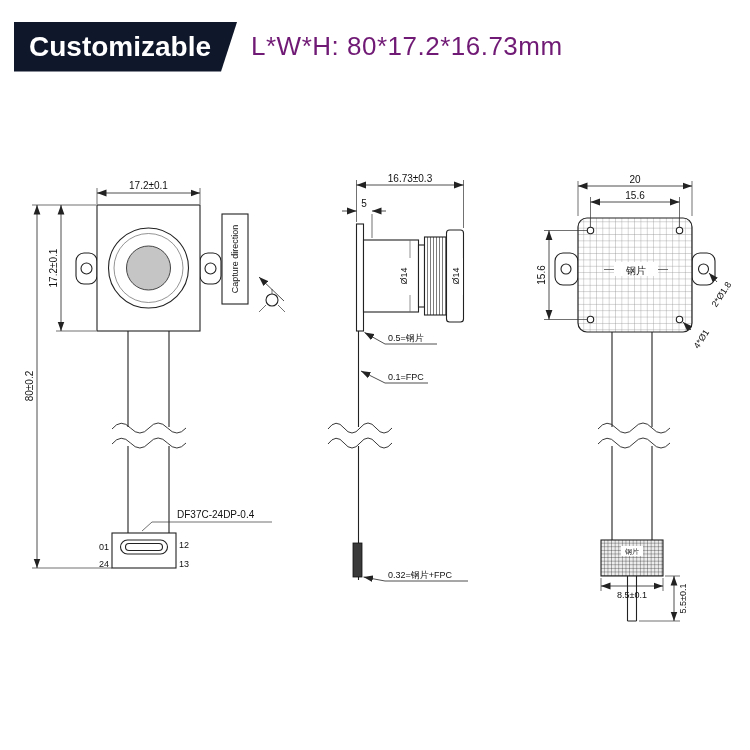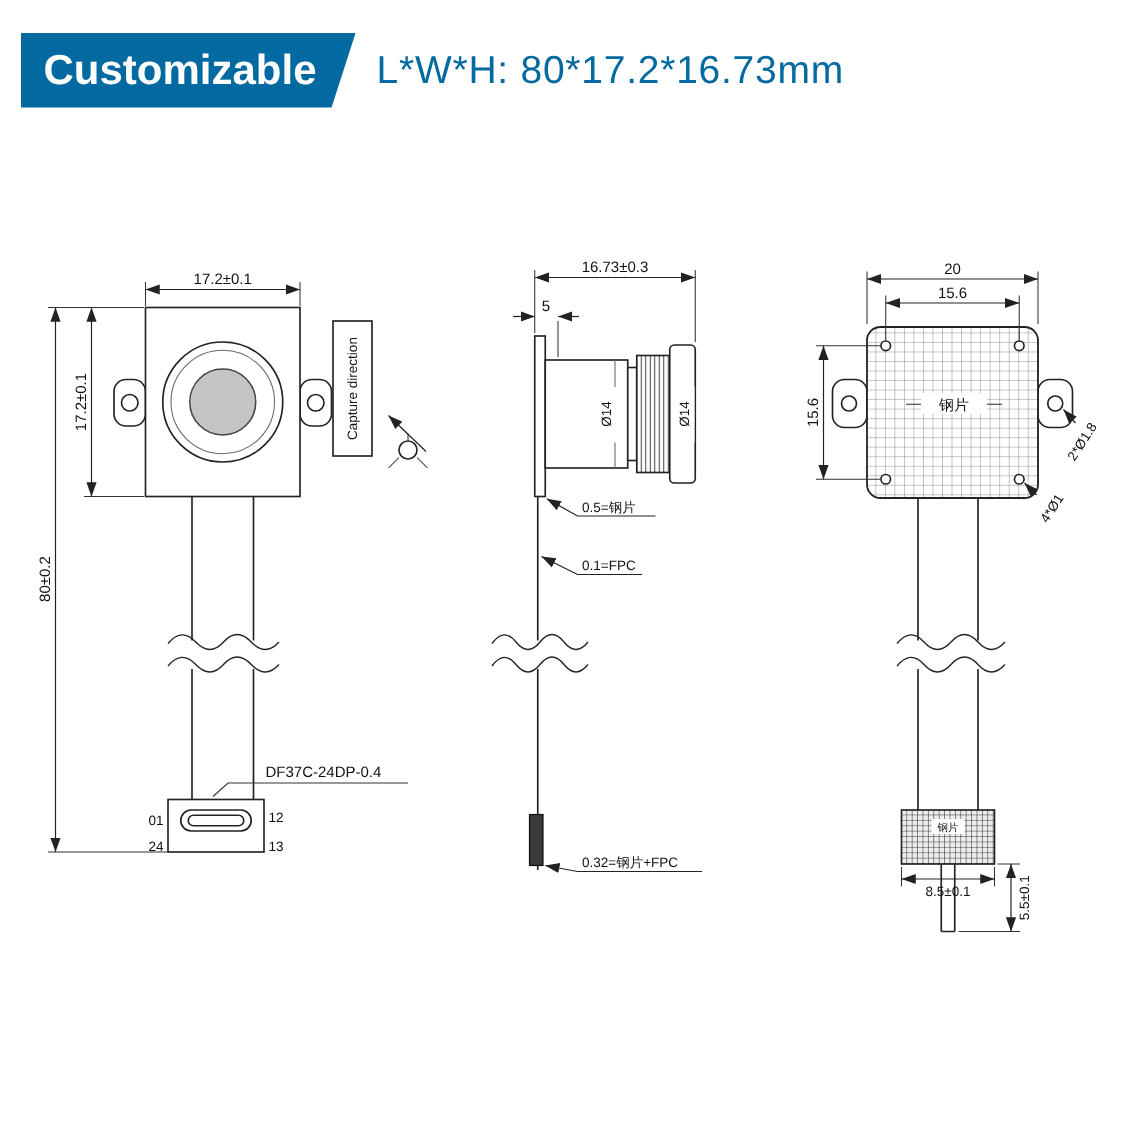--- a/index.html
+++ b/index.html
@@ -1,23 +1,23 @@
 <!DOCTYPE html>
 <html><head>
 <meta charset="utf-8">
 <style>
   html,body{margin:0;padding:0;background:#fff;}
   #page{position:relative;width:750px;height:750px;background:#ffffff;overflow:hidden;
         font-family:"Liberation Sans",sans-serif;}
   #drawing{position:absolute;left:0;top:0;}
   .hdr{position:absolute;left:14px;top:22px;display:flex;align-items:stretch;}
-  .badge{background:#0369a1;color:#fff;font-size:28px;font-weight:bold;
+  .badge{background:#0f172a;color:#fff;font-size:28px;font-weight:bold;
          padding:8px 26px 8px 15px;line-height:1.2;
          clip-path:polygon(0 0,100% 0,calc(100% - 16px) 100%,0 100%);}
-  .dims{color:#0369a1;font-size:26px;font-weight:500;margin-left:14px;
+  .dims{color:#701a75;font-size:26px;font-weight:500;margin-left:14px;
         display:flex;align-items:center;letter-spacing:.5px;}
   
   .ln{stroke:#222;stroke-width:1.1;fill:#fff;}
   .lnn{stroke:#222;stroke-width:1.1;fill:none;}
   .thin{stroke:#666;stroke-width:.7;fill:none;}
   .dim{stroke:#222;stroke-width:.8;fill:none;}
   .ext{stroke:#333;stroke-width:.7;fill:none;}
   .txt{font:10px "Liberation Sans",sans-serif;fill:#111;}
   .txts{font:9px "Liberation Sans",sans-serif;fill:#111;}
   .txtt{font:7px "Liberation Sans",sans-serif;fill:#111;}

